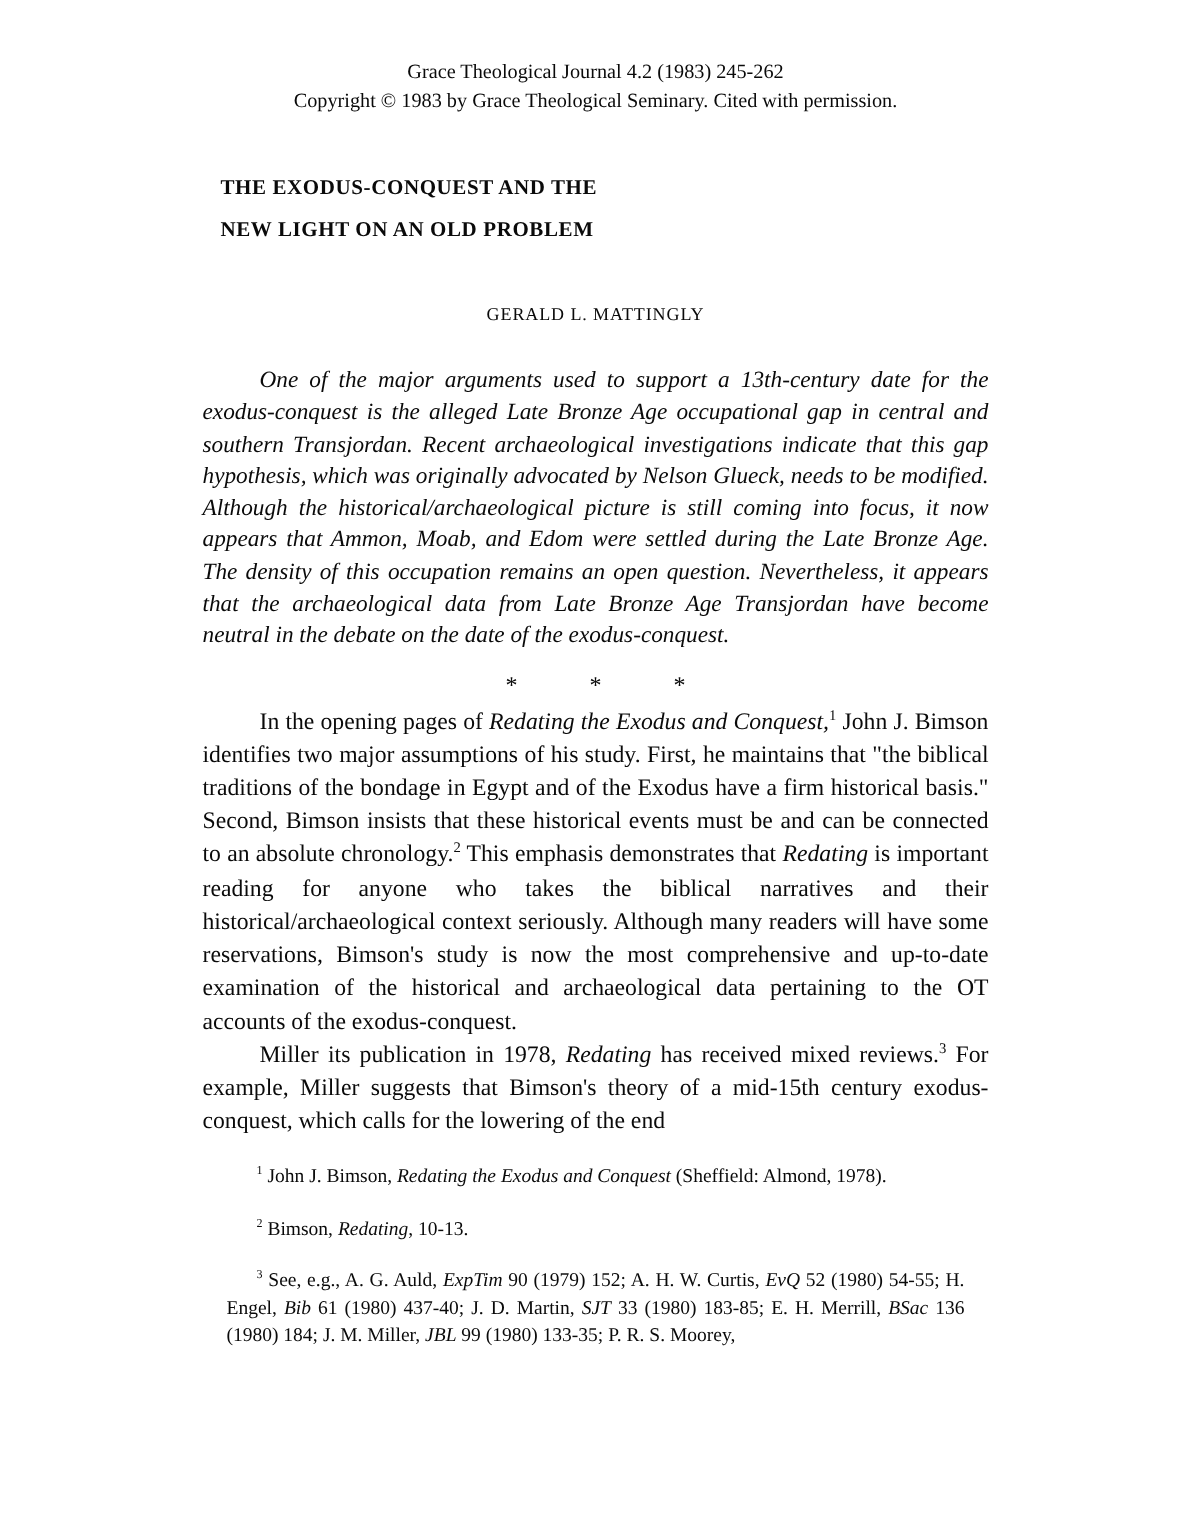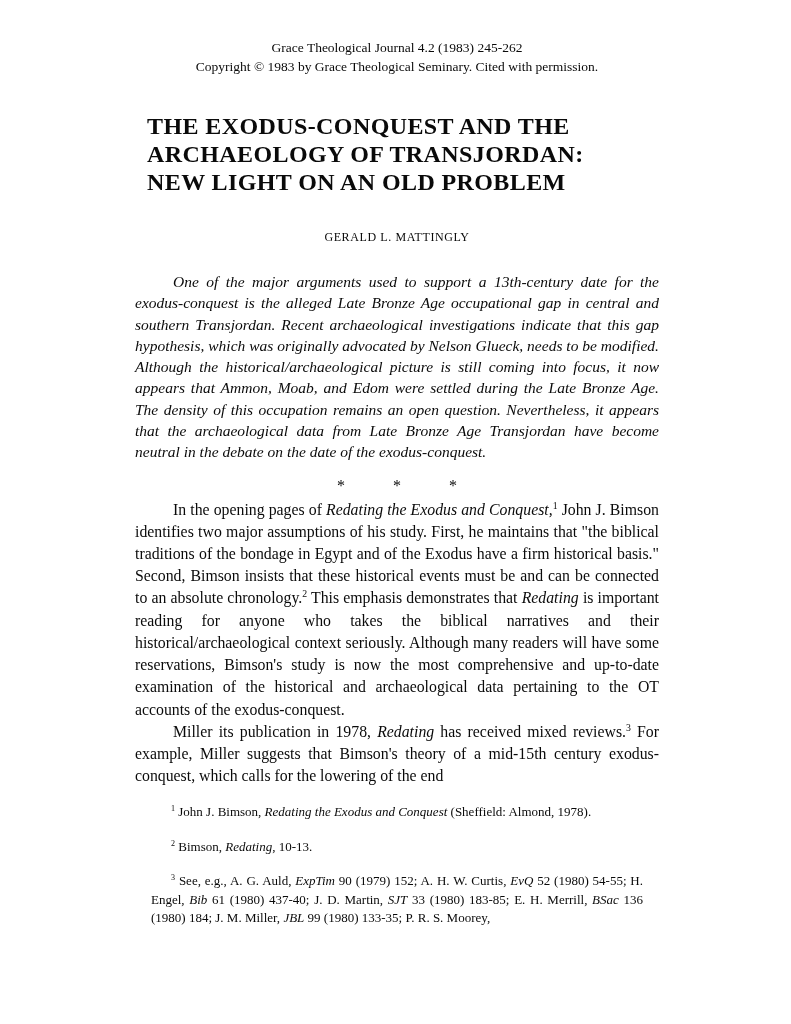--- a/index.html
+++ b/index.html
@@ -23,21 +23,21 @@
     width: 524px;
   }
   .header {
     text-align: center;
     font-size: 13.5px;
     line-height: 19px;
   }
   .title {
     margin: 36px 0 0 0;
     padding-left: 12px;
-    font-size: 24px;
+    font-size: 14px;
     font-weight: bold;
     line-height: 28px;
     letter-spacing: 0.4px;
   }
   .title .title-line { display: block; }
   .author {
     margin-top: 34px;
     text-align: center;
     font-size: 12px;
     letter-spacing: 0.6px;
@@ -88,21 +88,20 @@
 <div class="page">
   <div class="content">
 
     <div class="header">
       <div>Grace Theological Journal 4.2 (1983) 245-262</div>
       <div>Copyright © 1983 by Grace Theological Seminary.  Cited with permission.</div>
     </div>
 
     <h1 class="title">
       <span class="title-line">THE EXODUS-CONQUEST AND THE</span>
-      <span class="title-line">ARCHAEOLOGY OF TRANSJORDAN:</span>
       <span class="title-line">NEW LIGHT ON AN OLD PROBLEM</span>
     </h1>
 
     <div class="author">GERALD L. MATTINGLY</div>
 
     <p class="abstract">One of the major arguments used to support a 13th-century date for the exodus-conquest is the alleged Late Bronze Age occupational gap in central and southern Transjordan. Recent archaeological investigations indicate that this gap hypothesis, which was originally advocated by Nelson Glueck, needs to be modified. Although the historical/archaeological picture is still coming into focus, it now appears that Ammon, Moab, and Edom were settled during the Late Bronze Age. The density of this occupation remains an open question. Nevertheless, it appears that the archaeological data from Late Bronze Age Transjordan have become neutral in the debate on the date of the exodus-conquest.</p>
 
     <div class="separator">* * *</div>
 
     <p class="body-para"><span>In the opening pages of </span><i>Redating the Exodus and Conquest,</i><sup>1</sup><span> John J. Bimson identifies two major assumptions of his study. First, he maintains that "the biblical traditions of the bondage in Egypt and of the Exodus have a firm historical basis." Second, Bimson insists that these historical events must be and can be connected to an absolute chronology.</span><sup>2</sup><span> This emphasis demonstrates that </span><i>Redating</i><span> is important reading for anyone who takes the biblical narratives and their historical/archaeological context seriously. Although many readers will have some reservations, Bimson's study is now the most comprehensive and up-to-date examination of the historical and archaeological data pertaining to the OT accounts of the exodus-conquest.</span></p>

